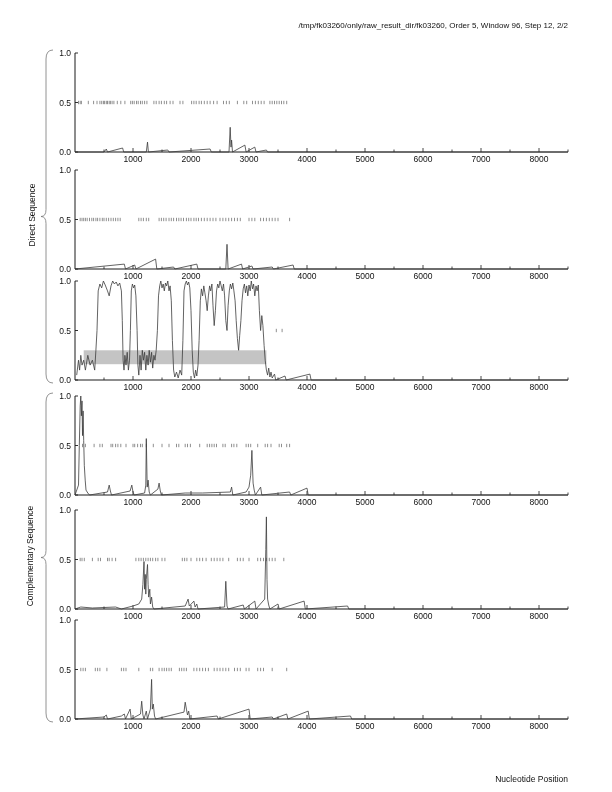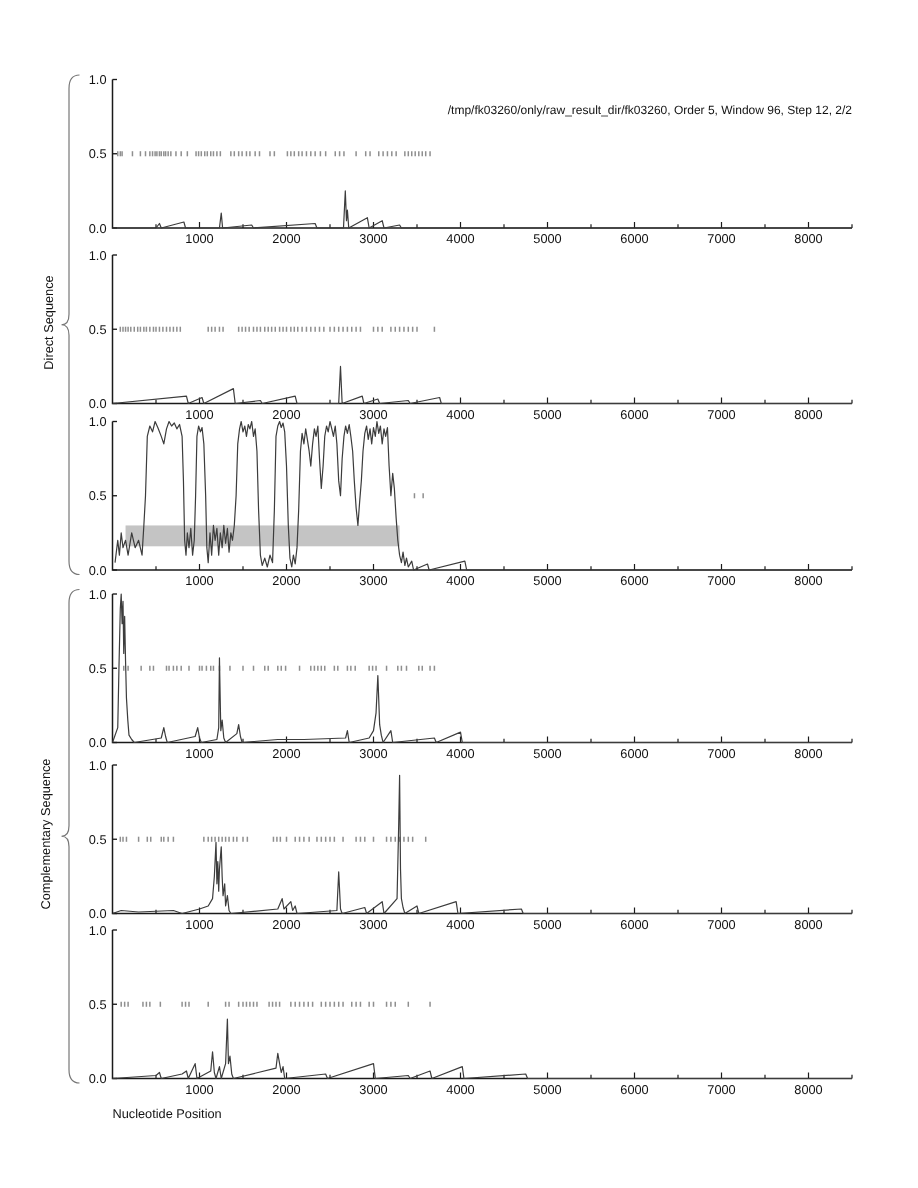--- a/index.html
+++ b/index.html
@@ -11,38 +11,37 @@
     color:#111;
     overflow:hidden;
     margin:0 auto;
   }
   .title{
     position:absolute;
     top:21px; right:44px;
     font-size:8px;
     color:#111;
     white-space:nowrap;
-    margin-top:48px;
   }
   .vlabel{
     position:absolute;
     width:220px;
     text-align:center;
     font-size:8.5px;
     color:#111;
     transform:rotate(-90deg);
     white-space:nowrap;
   }
   .vlabel.direct{ left:-78px; top:210px; }
   .vlabel.comp{ left:-80px; top:551px; }
   .xlabel{
     position:absolute;
     left:75px; width:493px;
-    top:737px;
-    text-align:left;
+    top:774px;
+    text-align:right;
     font-size:8.5px;
     color:#111;
   }
   svg.plots{ position:absolute; left:0; top:0; }
   svg text{ font-family:"Liberation Sans", sans-serif; font-size:8.5px; fill:#111; }
 </style>
 </head>
 <body>
 
 <div class="page">

